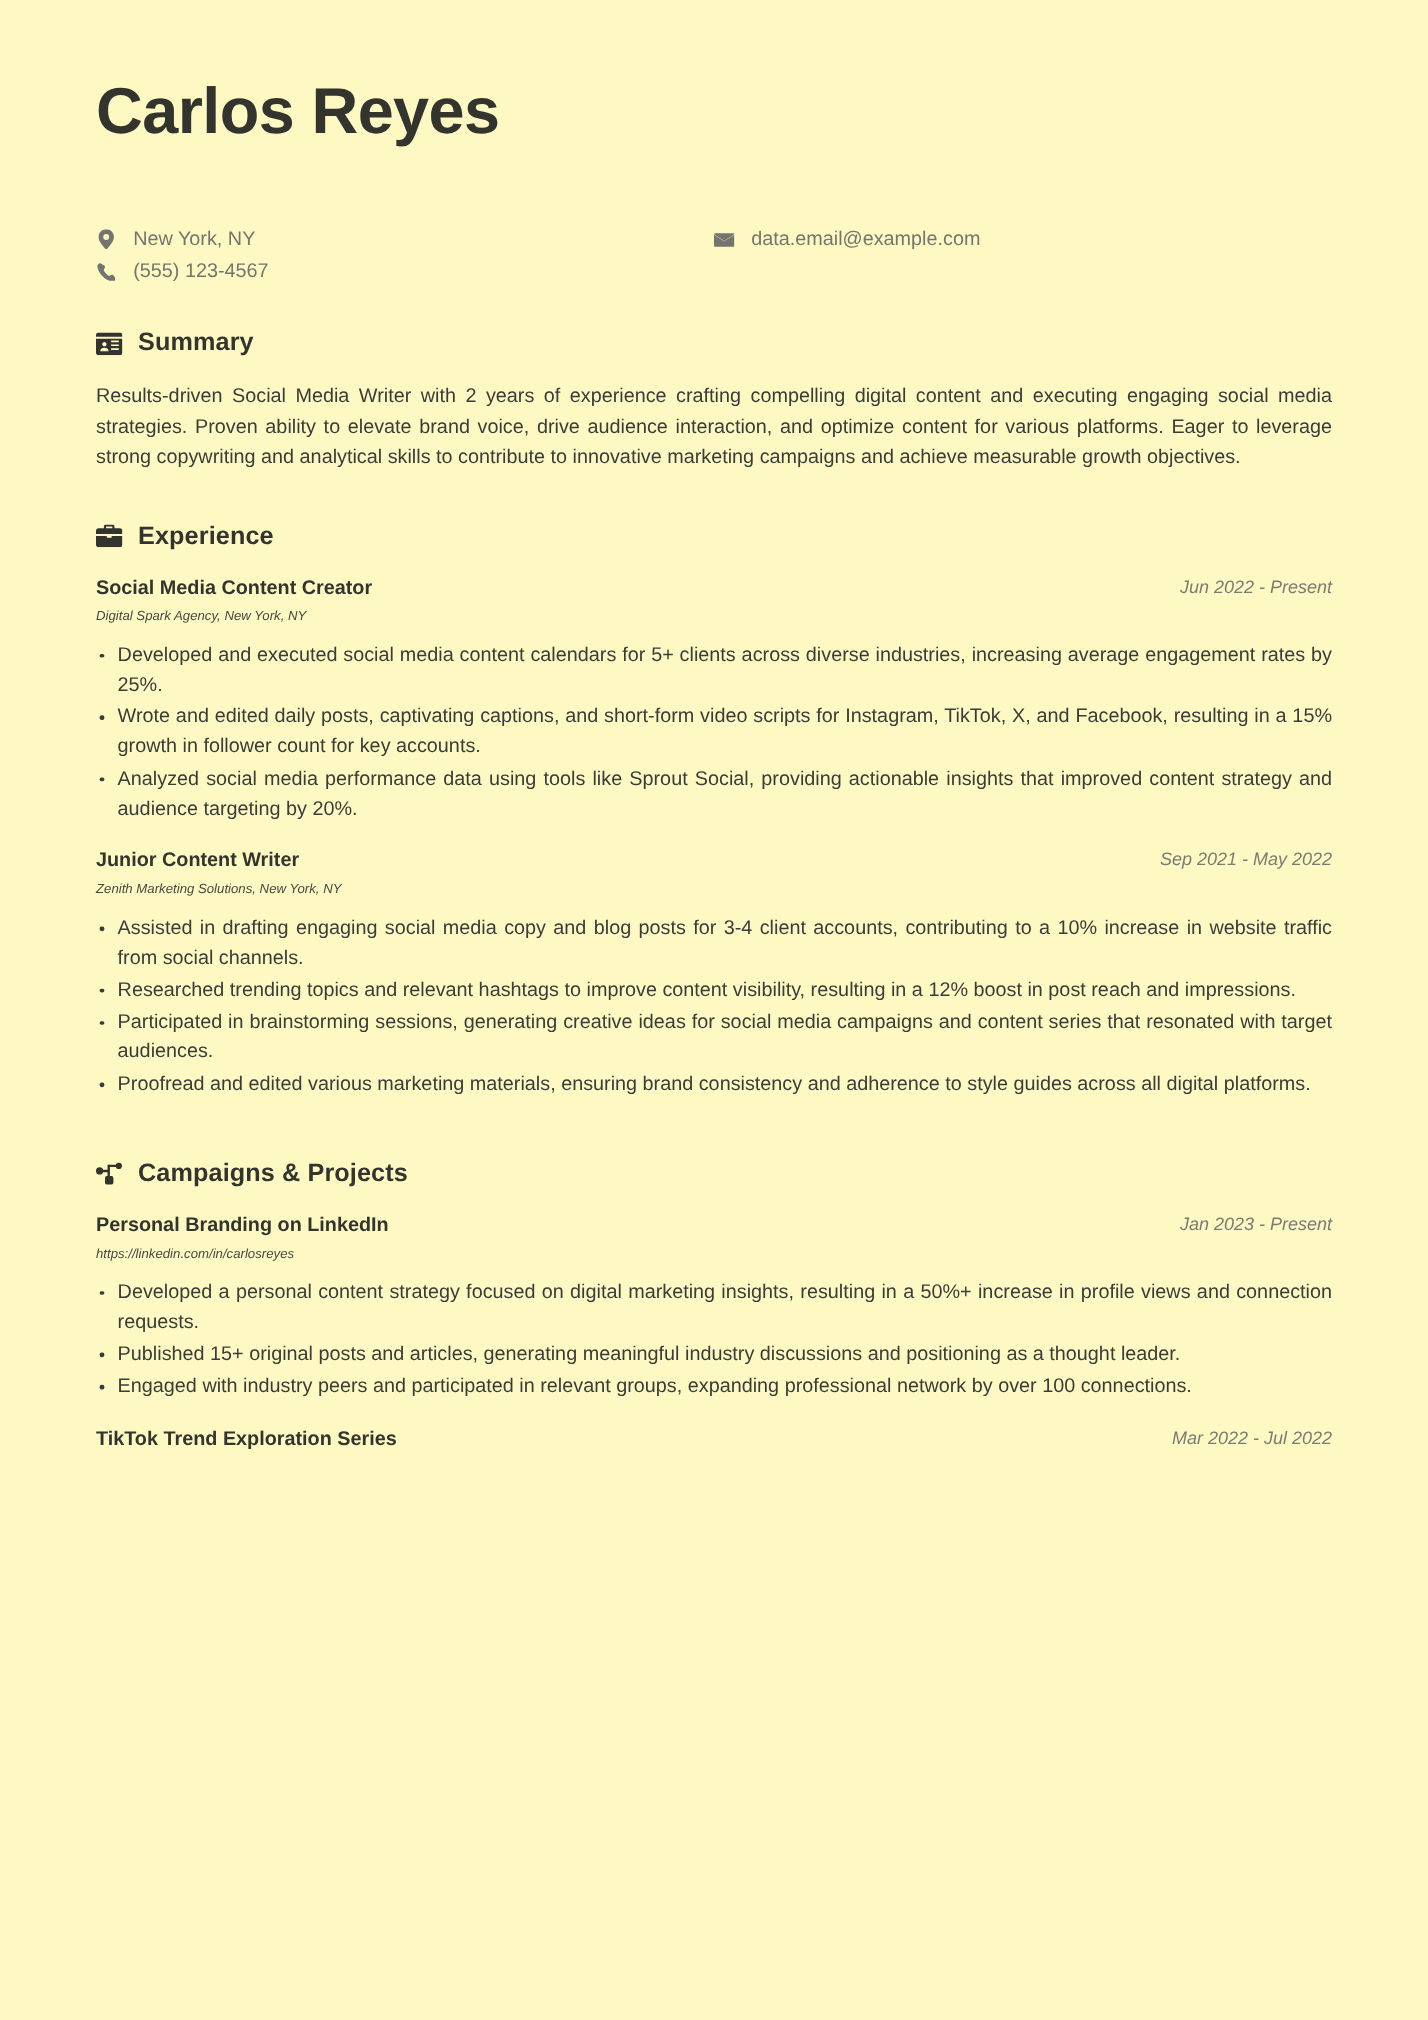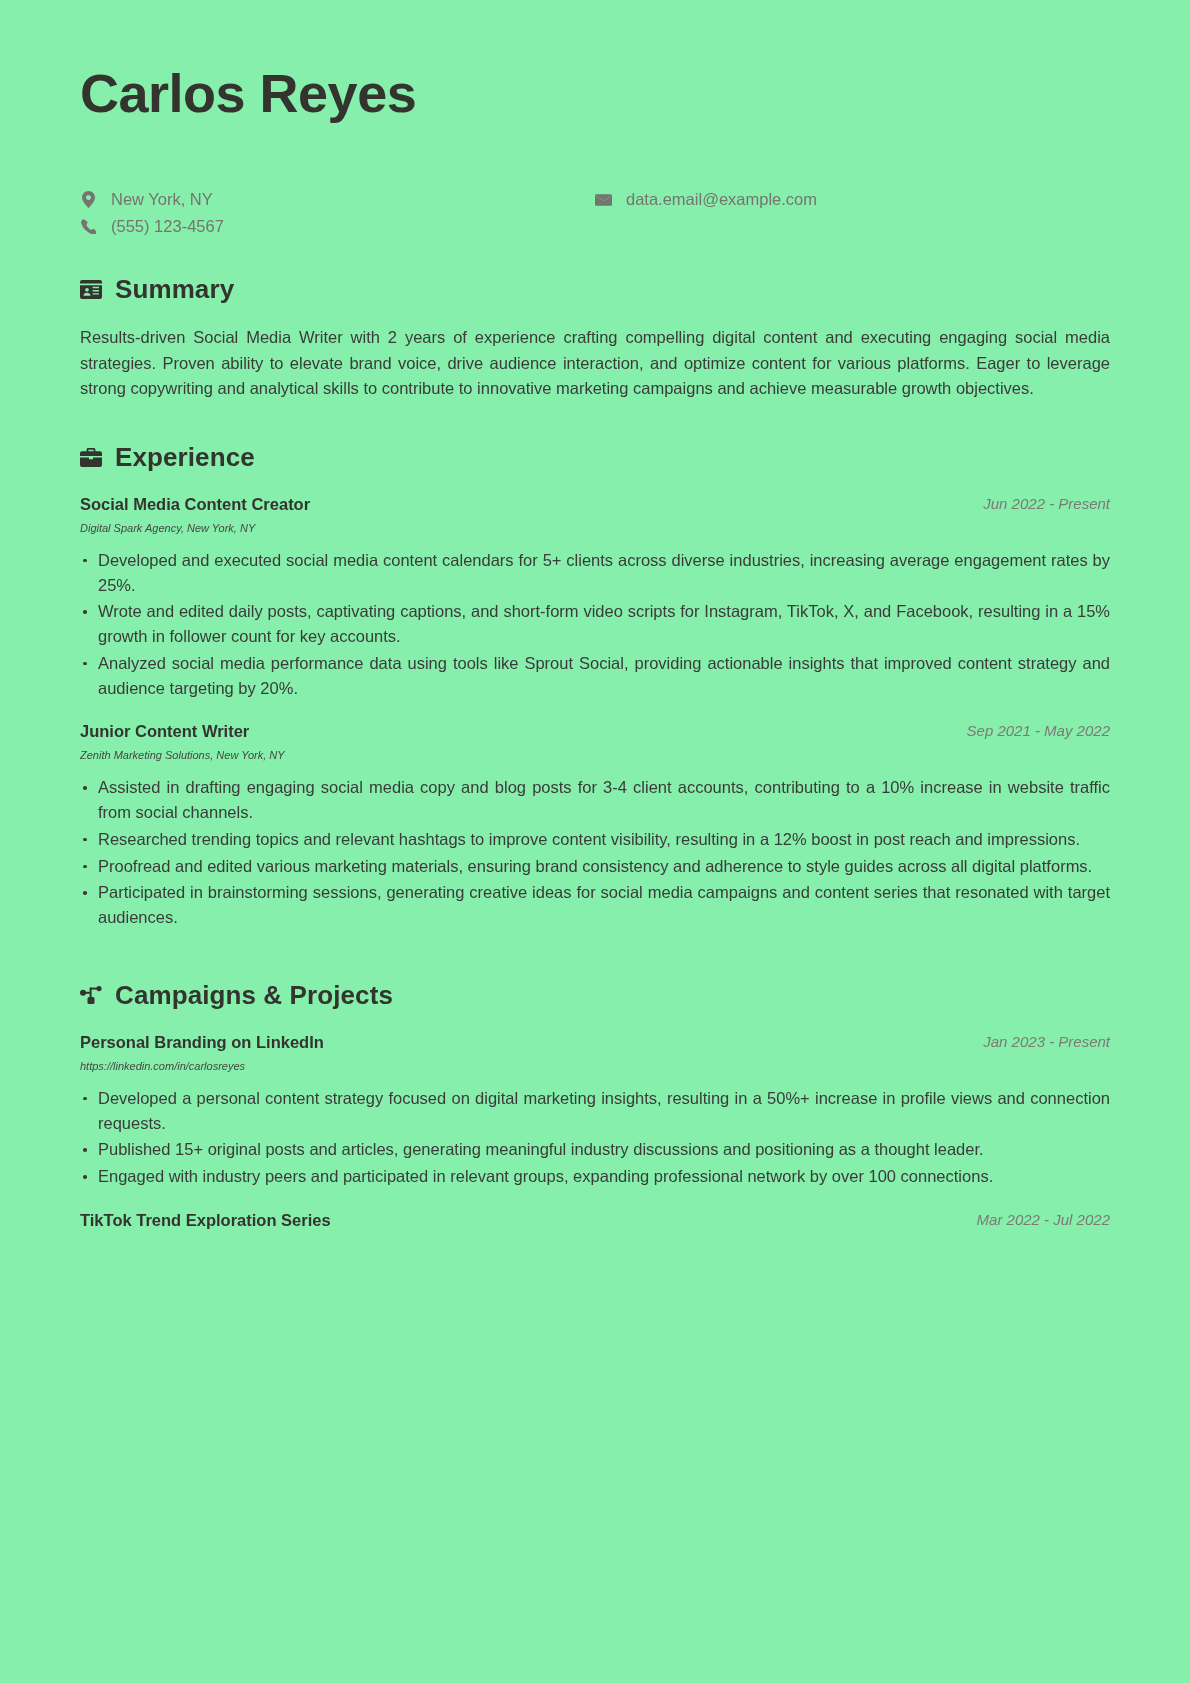--- a/index.html
+++ b/index.html
@@ -3,21 +3,21 @@
 <meta charset="utf-8">
 <style>
   html, body {
     margin: 0;
     padding: 0;
     background: #f5f2ea;
   }
   .page {
     width: 1190px;
     min-height: 1683px;
-    background: #86efac;
+    background: #fef9c3;
     box-sizing: border-box;
     padding: 62px 80px 40px 80px;
     font-family: "Liberation Sans", sans-serif;
     color: #3b3b39;
     position: relative;
   }
   .name {
     font-size: 54px;
     font-weight: bold;
     letter-spacing: -0.5px;
@@ -64,21 +64,21 @@
   }
   .section-head .sic {
     width: 22px;
     height: 22px;
     display: flex;
     align-items: center;
     justify-content: center;
     flex: 0 0 22px;
   }
   .section-title {
-    font-size: 26px;
+    font-size: 21px;
     font-weight: bold;
     color: #34342f;
     letter-spacing: 0.1px;
   }
   .summary-text {
     font-size: 16.5px;
     line-height: 1.55;
     text-align: justify;
     color: #3b3b39;
     margin: 0;
@@ -215,22 +215,22 @@
 
     <div class="entry">
       <div class="entry-head">
         <span class="entry-title">Junior Content Writer</span>
         <span class="entry-date">Sep 2021 - May 2022</span>
       </div>
       <div class="entry-sub">Zenith Marketing Solutions, New York, NY</div>
       <ul class="bullets">
         <li>Assisted in drafting engaging social media copy and blog posts for 3-4 client accounts, contributing to a 10% increase in website traffic from social channels.</li>
         <li>Researched trending topics and relevant hashtags to improve content visibility, resulting in a 12% boost in post reach and impressions.</li>
+        <li>Participated in brainstorming sessions, generating creative ideas for social media campaigns and content series that resonated with target audiences.</li>
         <li>Proofread and edited various marketing materials, ensuring brand consistency and adherence to style guides across all digital platforms.</li>
-        <li>Participated in brainstorming sessions, generating creative ideas for social media campaigns and content series that resonated with target audiences.</li>
       </ul>
     </div>
   </div>
 
   <div class="section section-projects">
     <div class="section-head">
       <span class="sic">
         <svg width="22" height="20" viewBox="0 0 22 20">
           <path d="M3.5 6.8H10.6V8.8H3.5V6.8Z" fill="#34342f"></path>
           <path d="M9.6 2.6H11.6V13.2H9.6V2.6Z" fill="#34342f"></path>

